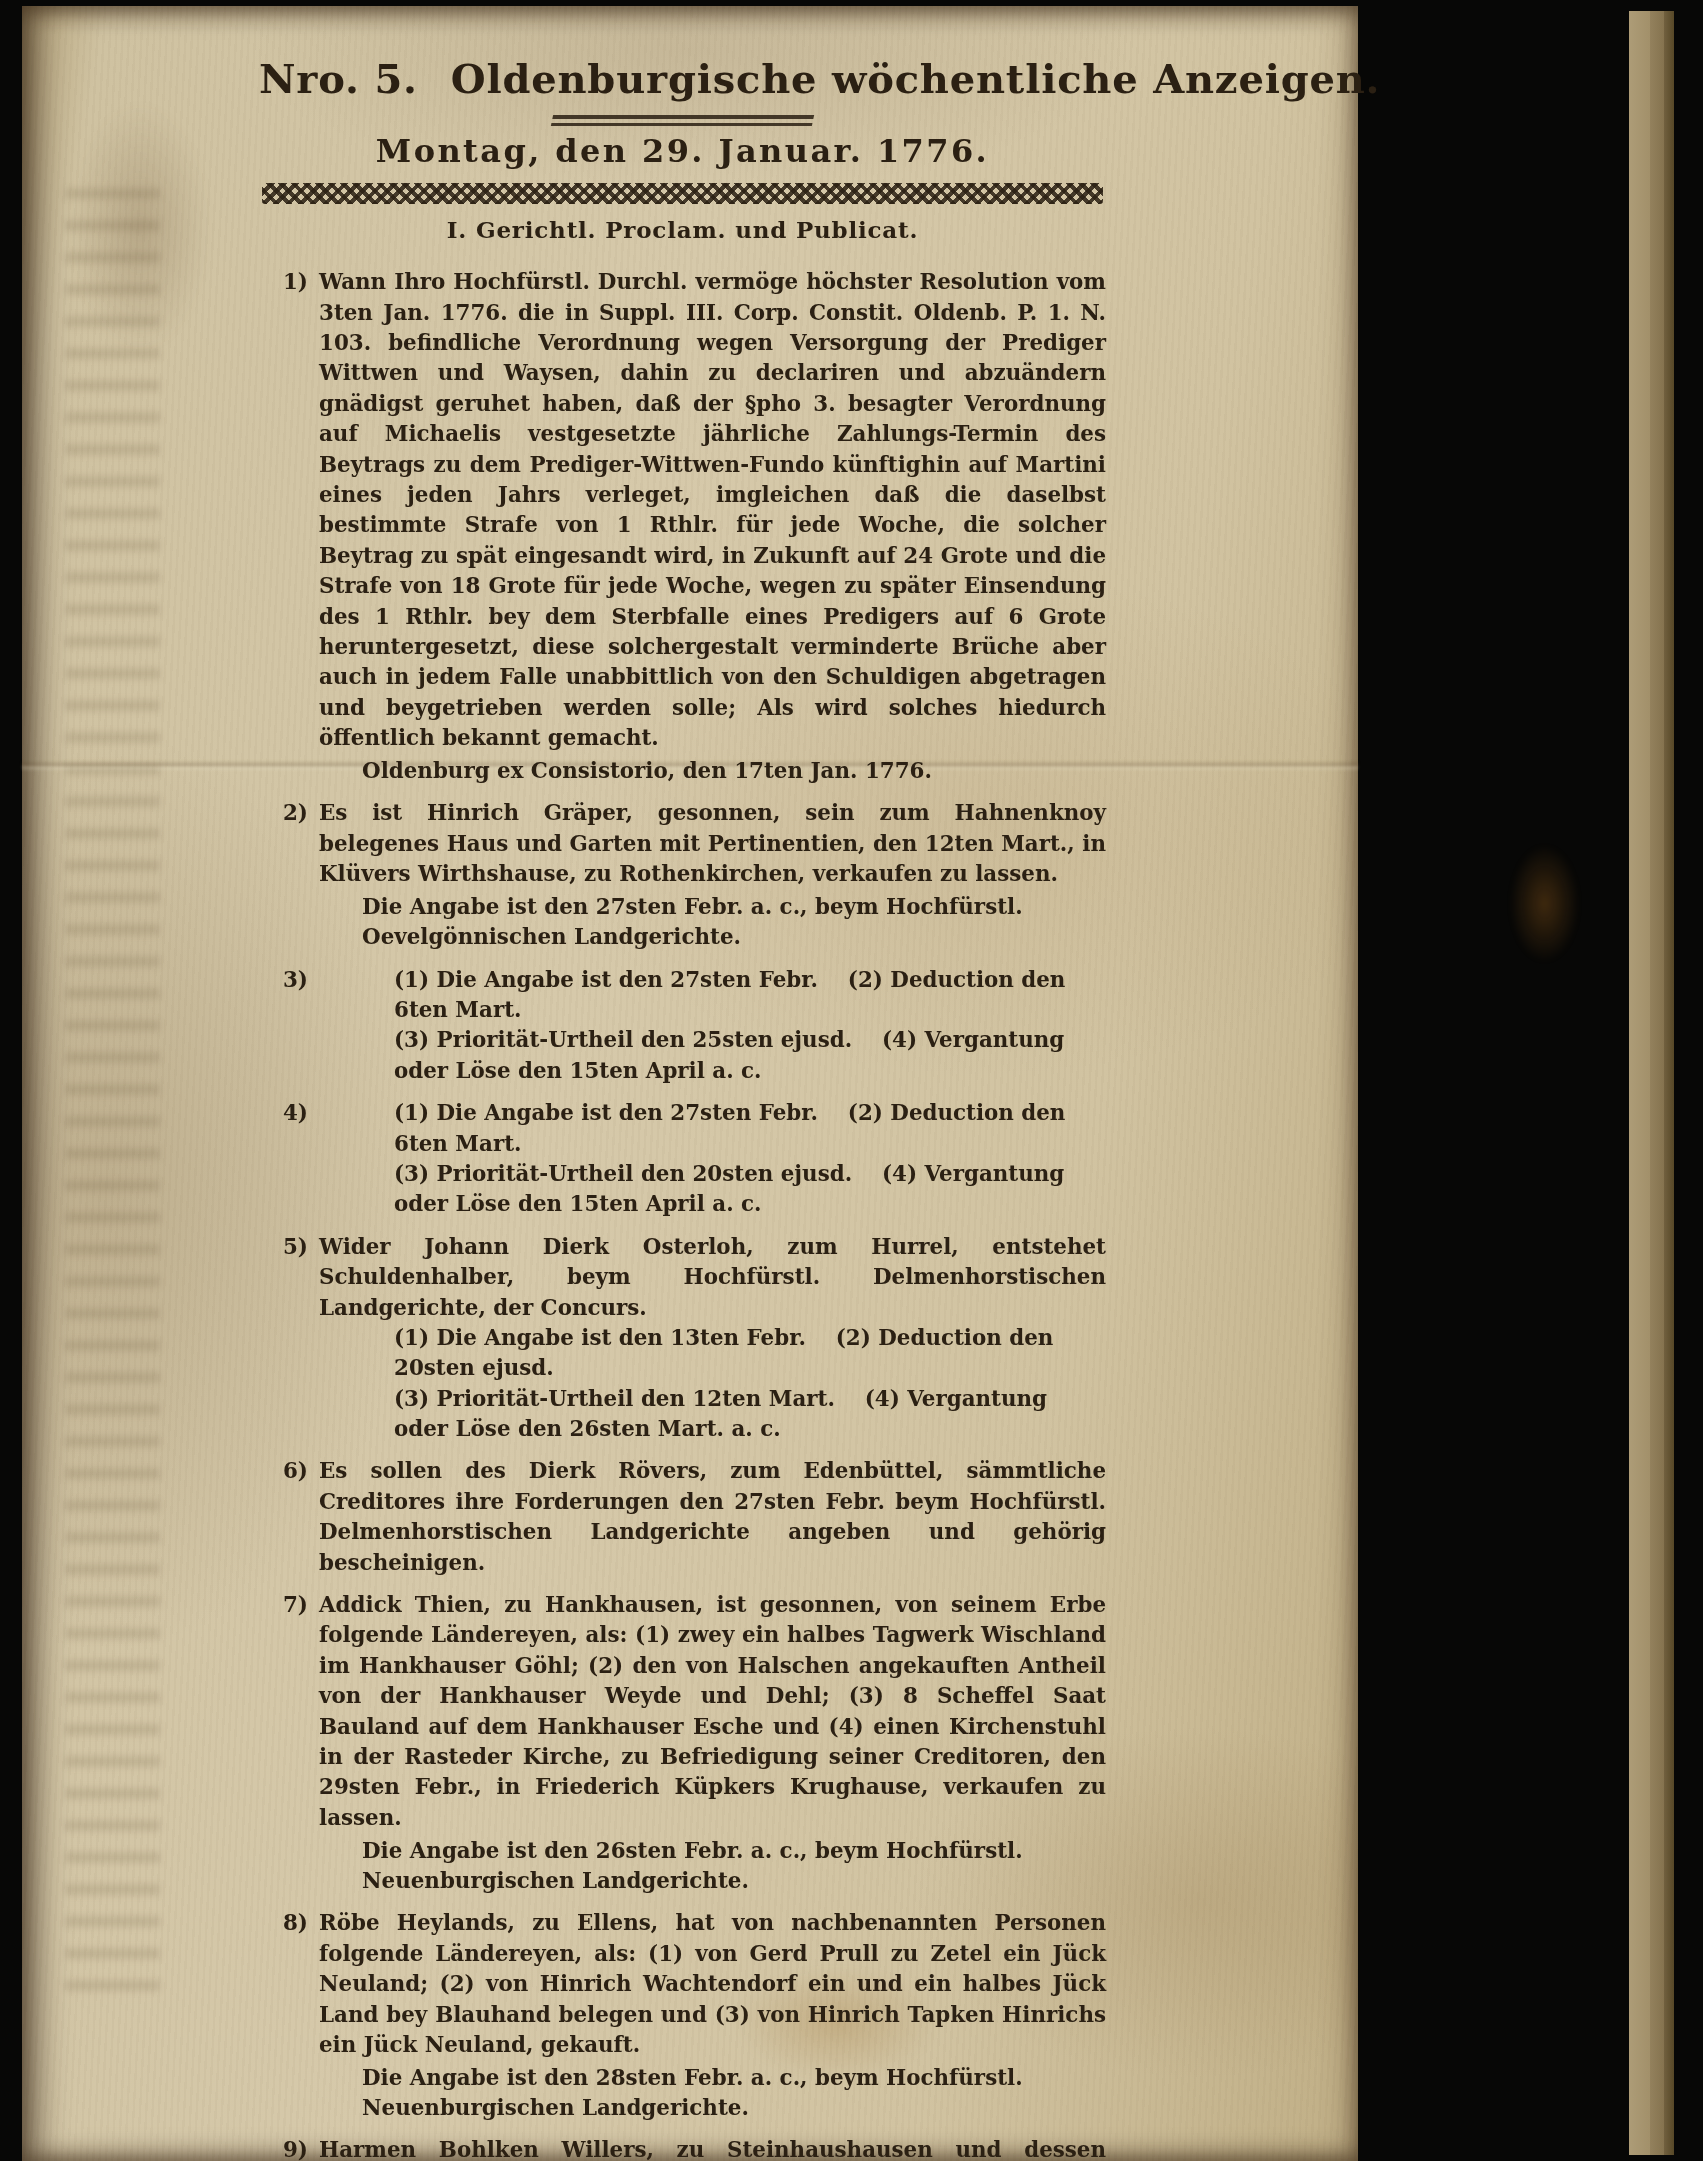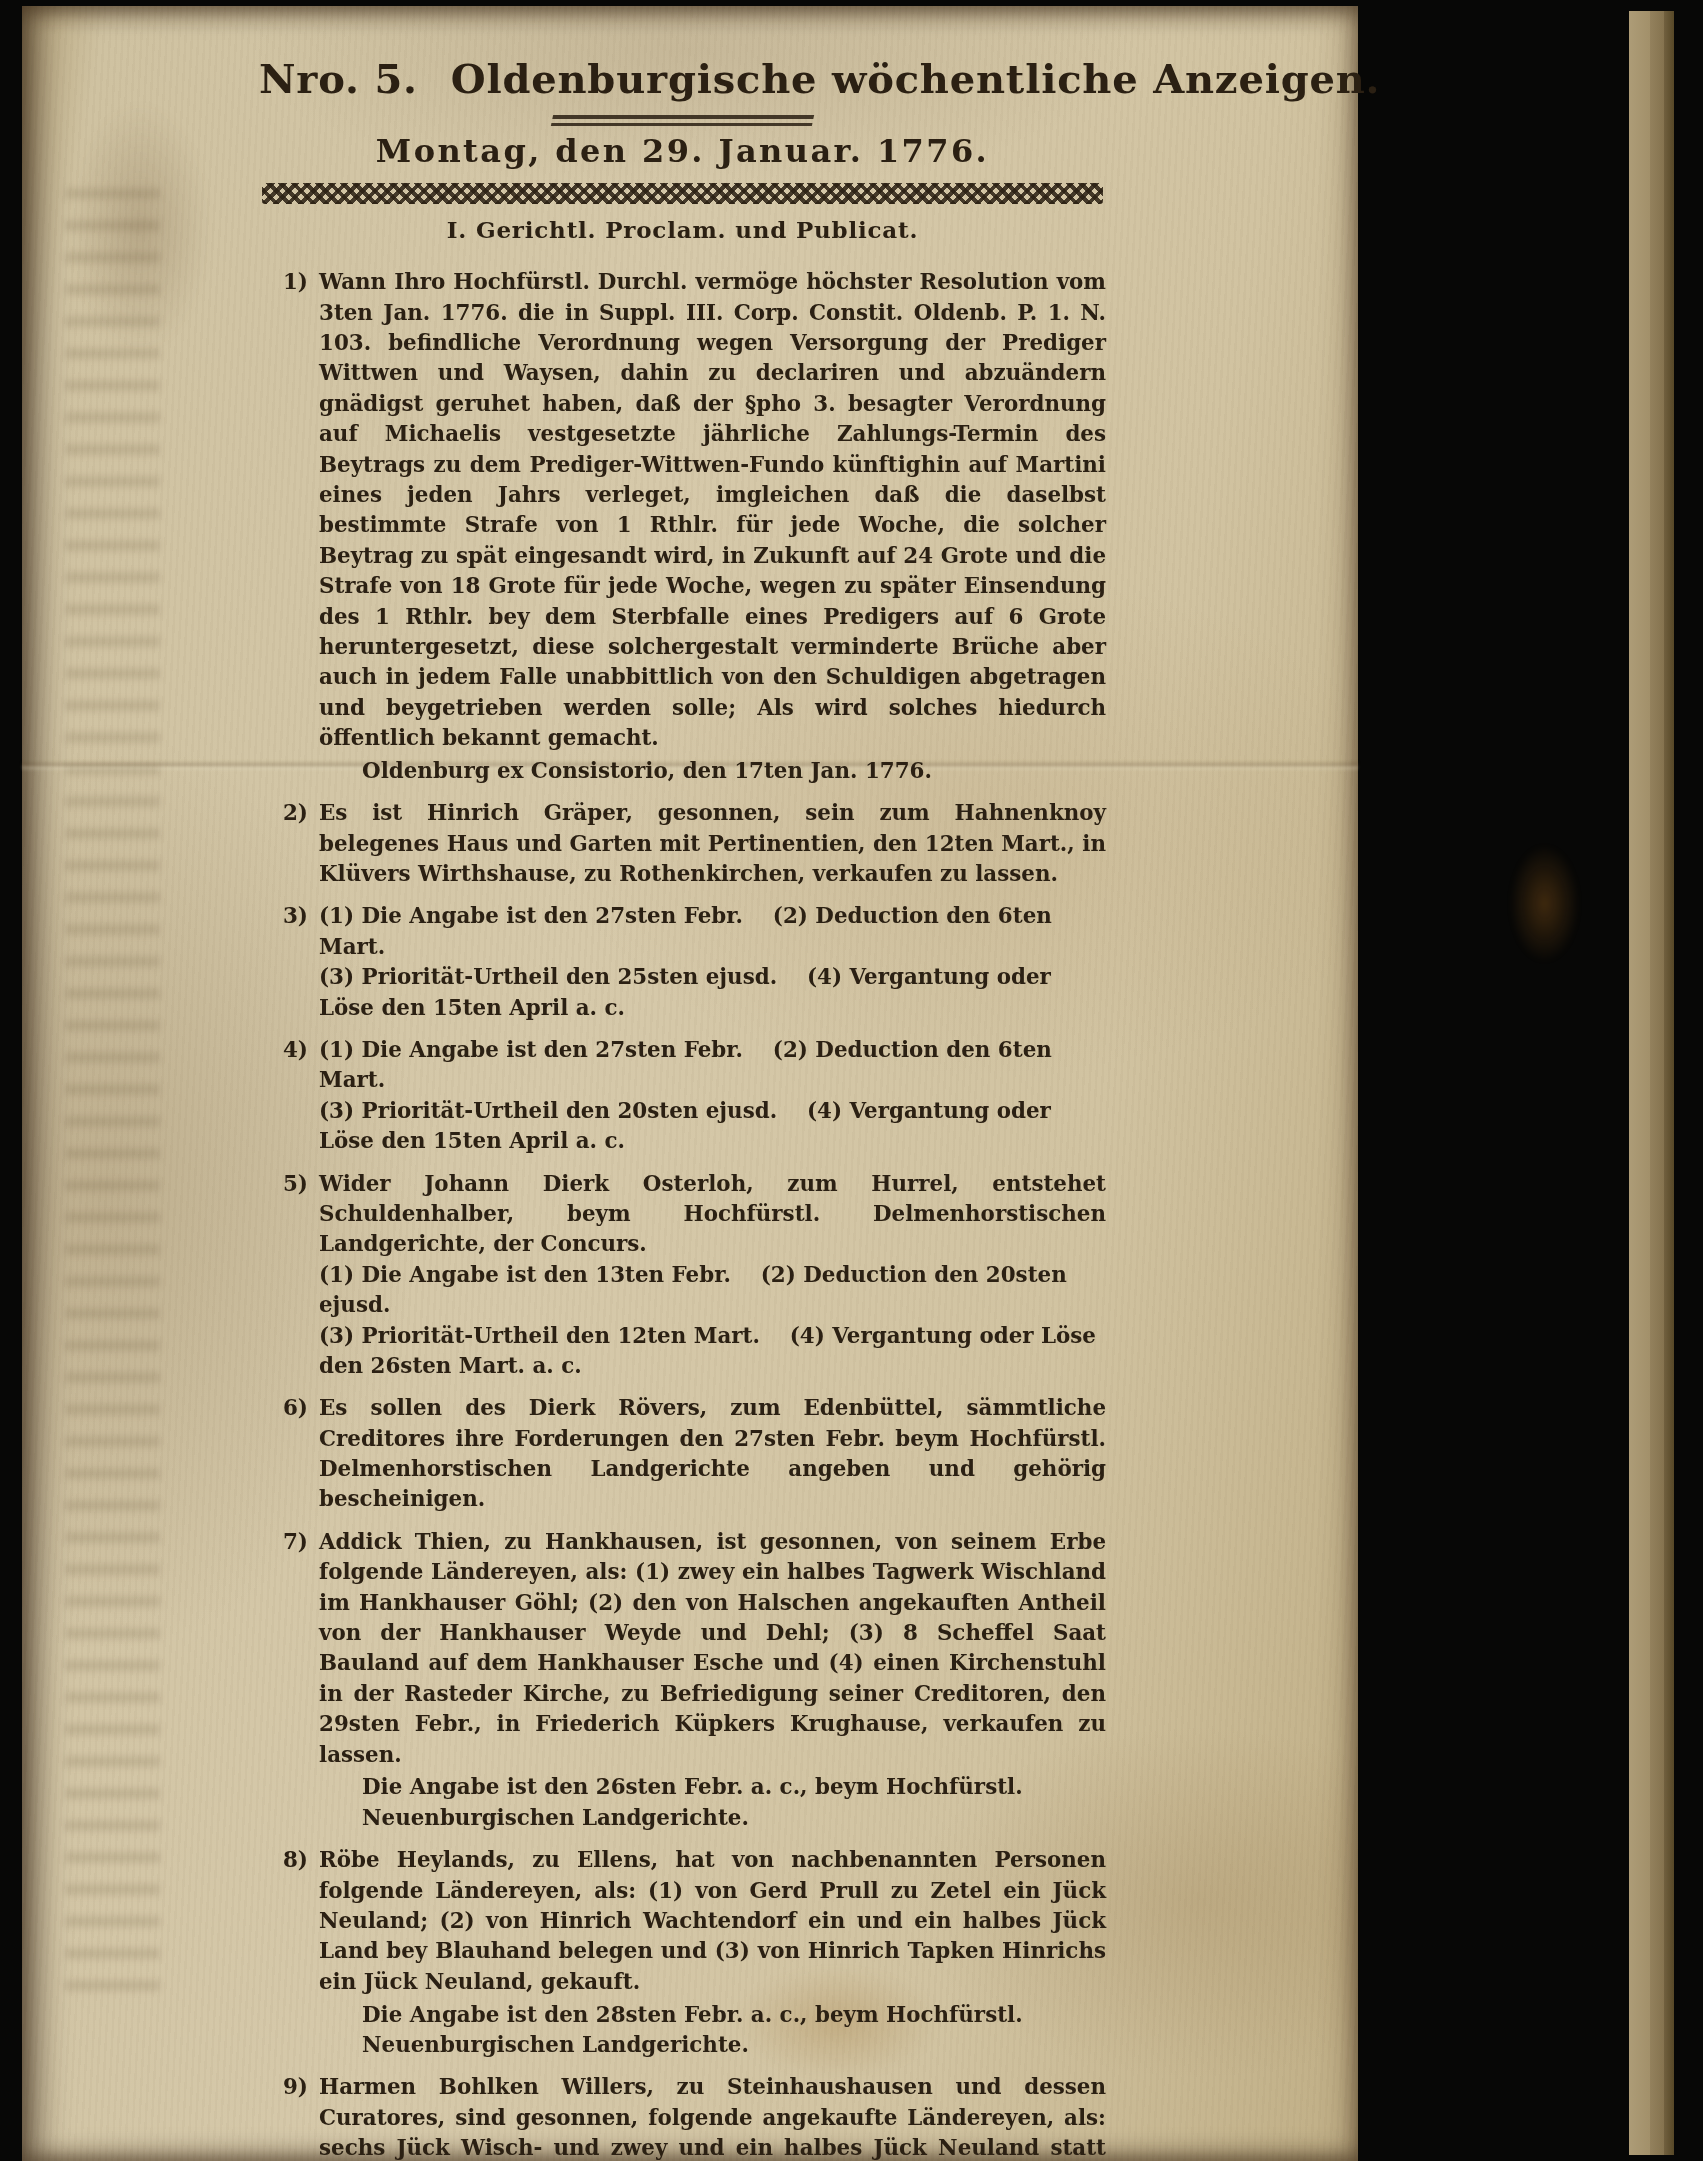--- a/index.html
+++ b/index.html
@@ -85,21 +85,21 @@
 
   .section { text-align: center; font-weight: bold; font-size: 23px; letter-spacing: 0.8px; margin: 8px 0 24px; }
 
   .items { font-size: 21.4px; line-height: 1.42; font-weight: bold; }
   .item { display: flex; gap: 11px; margin-bottom: 12px; }
   .num { width: 49px; flex: none; text-align: right; }
   .body { flex: 1; min-width: 0; }
   .text { text-align: justify; }
   .signoff { margin-left: 43px; margin-top: 2.4px; }
   .note { margin-left: 43px; margin-top: 2.4px; text-align: left; }
-  .detail { white-space: pre-wrap; }
+  .detail { margin-left: 75px; white-space: pre-wrap; }
 </style>
 </head>
 <body>
 
 <div class="page">
   <div class="bleed"></div>
   <div class="stain s1"></div>
   <div class="stain s2"></div>
   <div class="stain s3"></div>
   <div class="crease"></div>
@@ -125,20 +125,21 @@
         <div class="body">
           <p class="text">Wann Ihro Hochfürstl. Durchl. vermöge höchster Resolution vom 3ten Jan. 1776. die in Suppl. III. Corp. Constit. Oldenb. P. 1. N. 103. befindliche Verordnung wegen Versorgung der Prediger Wittwen und Waysen, dahin zu declariren und abzuändern gnädigst geruhet haben, daß der §pho 3. besagter Verordnung auf Michaelis vestgesetzte jährliche Zahlungs-Termin des Beytrags zu dem Prediger-Wittwen-Fundo künftighin auf Martini eines jeden Jahrs verleget, imgleichen daß die daselbst bestimmte Strafe von 1 Rthlr. für jede Woche, die solcher Beytrag zu spät eingesandt wird, in Zukunft auf 24 Grote und die Strafe von 18 Grote für jede Woche, wegen zu später Einsendung des 1 Rthlr. bey dem Sterbfalle eines Predigers auf 6 Grote heruntergesetzt, diese solchergestalt verminderte Brüche aber auch in jedem Falle unabbittlich von den Schuldigen abgetragen und beygetrieben werden solle; Als wird solches hiedurch öffentlich bekannt gemacht.</p>
           <p class="signoff">Oldenburg ex Consistorio, den 17ten Jan. 1776.</p>
         </div>
       </div>
 
       <div class="item">
         <span class="num">2)</span>
         <div class="body">
           <p class="text">Es ist Hinrich Gräper, gesonnen, sein zum Hahnenknoy belegenes Haus und Garten mit Pertinentien, den 12ten Mart., in Klüvers Wirthshause, zu Rothenkirchen, verkaufen zu lassen.</p>
+          <p class="note">Die Angabe ist den 27sten Febr. a. c., beym Hochfürstl. Oevelgönnischen Landgerichte.</p>
         </div>
       </div>
 
       <div class="item">
         <span class="num">3)</span>
         <div class="body">
           <p class="detail">(1) Die Angabe ist den 27sten Febr.    (2) Deduction den 6ten Mart.</p>
           <p class="detail">(3) Priorität-Urtheil den 25sten ejusd.    (4) Vergantung oder Löse den 15ten April a. c.</p>
         </div>
       </div>

